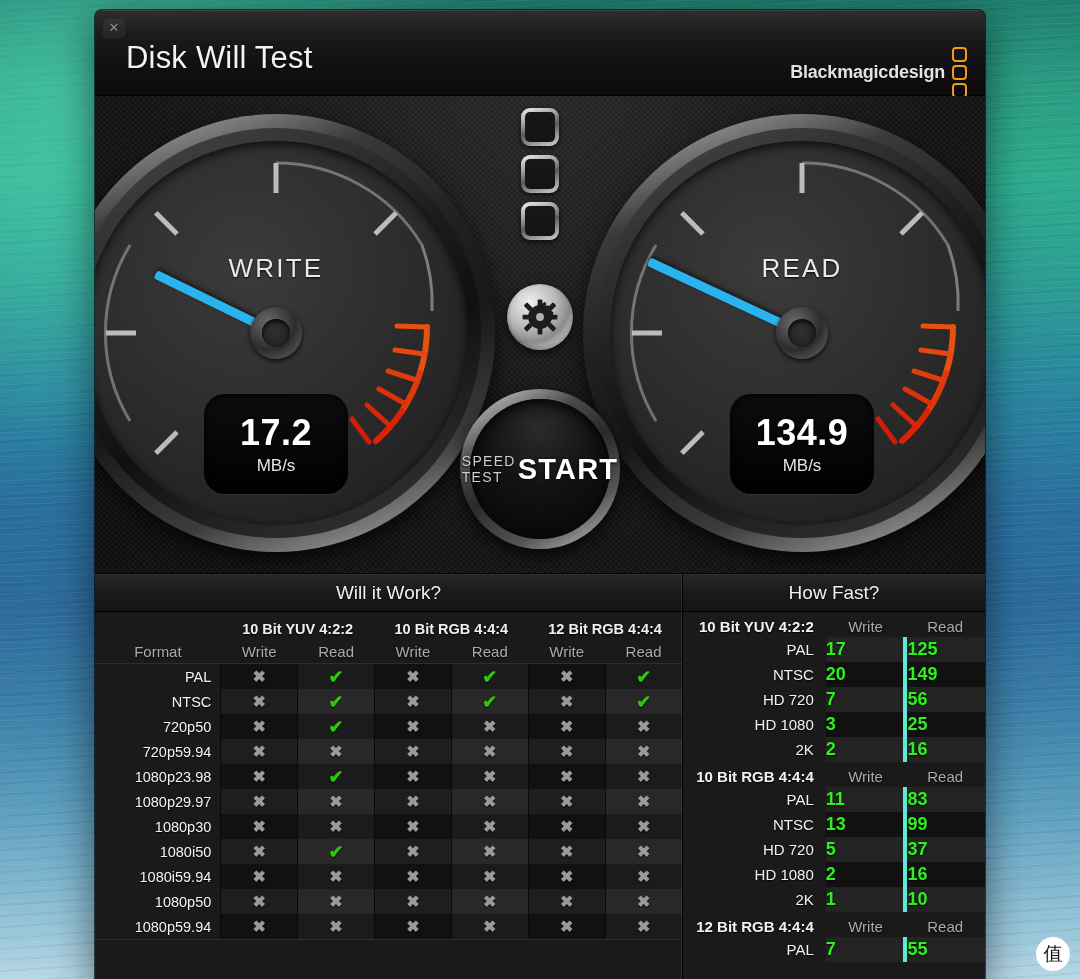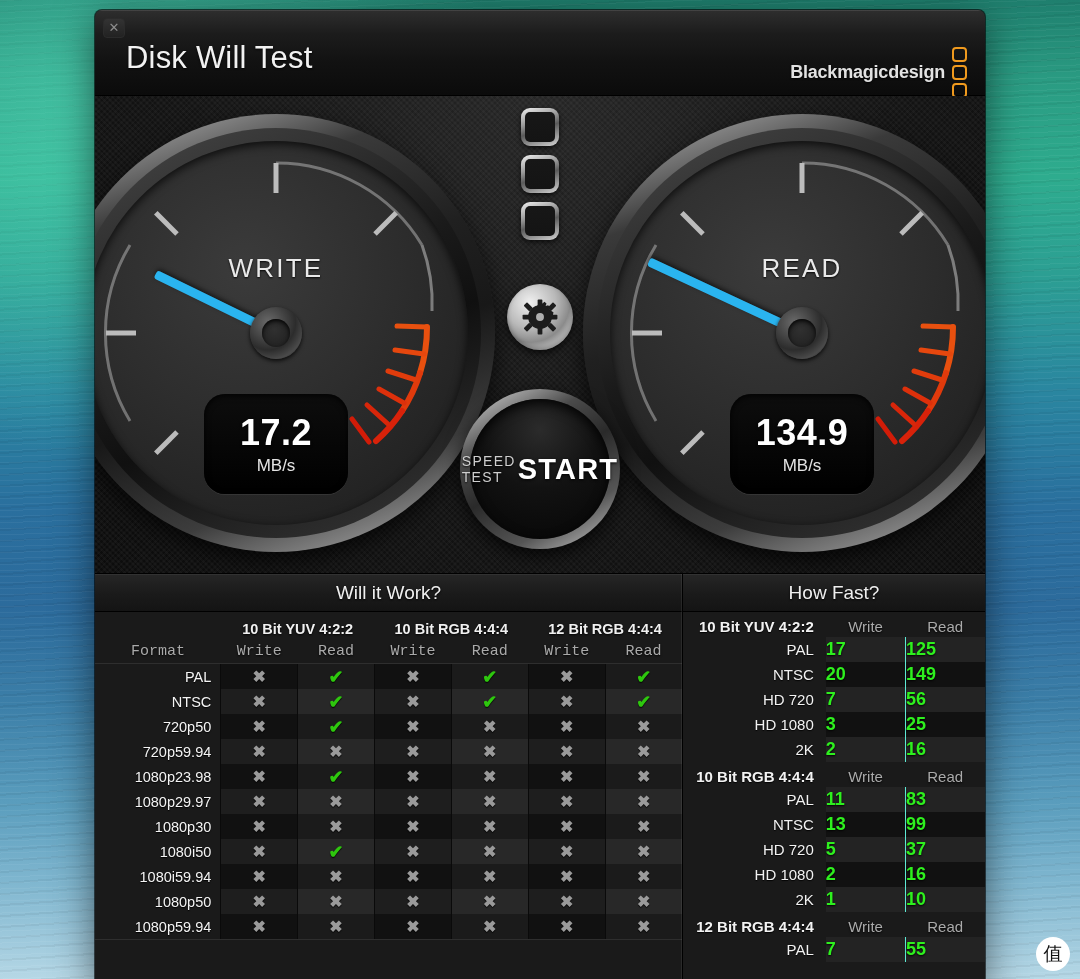--- a/index.html
+++ b/index.html
@@ -193,21 +193,21 @@
   }
   .panel-body { background:#1a1a1a; height: 372px; overflow:hidden; }
 
   table { border-collapse: collapse; width: 100%; }
 
   
   .wt { font-size: 14.5px; }
   .wt th { font-weight: 700; color:#f0f0f0; font-size:14.5px; padding: 0;
            text-shadow:0 1px 2px rgba(0,0,0,.9); }
   .wt .grp th { height: 26px; padding-top: 7px; }
-  .wt .sub th { height: 26px; font-weight: 400; color:#aaa; font-size: 15px; font-family: Liberation Mono, monospace; }
+  .wt .sub th { height: 26px; font-weight: 400; color:#aaa; font-size: 15px; }
   .wt td { height: 25px; color:#f2f2f2; font-size: 14.5px; text-align:center;
            text-shadow:0 1px 1px rgba(0,0,0,.9); }
   .wt td.fmt { text-align: right; padding-right: 9px; width: 108px; color:#f4f4f4; }
   .wt tbody tr:nth-child(odd)  td { background: #111; }
   .wt tbody tr:nth-child(even) td { background: #1e1e1e; }
   .wt tbody tr td.fmt { background: transparent !important; }
   .wt tbody td.cell { width: 66px; border-left: 1px solid #0a0a0a; }
   .wt tbody td.cell.shade { background-image: linear-gradient(rgba(255,255,255,.045),rgba(255,255,255,.045)); }
   .wt tbody { outline: 1px solid #2e2e2e; }
   .mark-ok  { color:#2ec70e; font-size: 18px; font-weight:700; }
@@ -218,21 +218,21 @@
   .hf td { height: 25px; }
   .hf .grp td { font-weight: 700; color:#f2f2f2; font-size: 15px; padding-top: 4px;
                 text-shadow:0 1px 2px rgba(0,0,0,.9); }
   .hf .grp td.h { color:#aaa; font-weight:400; text-align:center; }
   .hf td.lab { text-align: right; padding-right: 12px; color:#f2f2f2; width:122px;
                text-shadow:0 1px 1px rgba(0,0,0,.9); }
   .hf td.val { text-align:left; width: 68px; color:#2ef01e; font-weight:700; font-size:18px;
                text-shadow:0 1px 2px rgba(0,0,0,.9); }
   .hf .drow:nth-child(odd) td.val { background:#111; }
   .hf .drow:nth-child(even) td.val { background:#232323; }
-  .hf td.val.r { border-left:1px solid #5eead4;
+  .hf td.val.r { border-left:4px solid #5eead4;
                  background-image: linear-gradient(rgba(255,255,255,.05),rgba(255,255,255,.05)); }
 
   
   .watermark { position:absolute; right: 10px; bottom: 8px; display:flex; align-items:center; gap:9px;
                z-index: 50; pointer-events:none; }
   .wm-badge { width: 34px; height: 34px; border-radius:50%; background:#fff; color:#111;
               font-size: 19px; display:flex; align-items:center; justify-content:center;
               font-family:"DejaVu Sans", sans-serif; }
   .wm-text { color:#fff; font-size: 30px; letter-spacing:1px;
              font-family:"DejaVu Sans", sans-serif;

